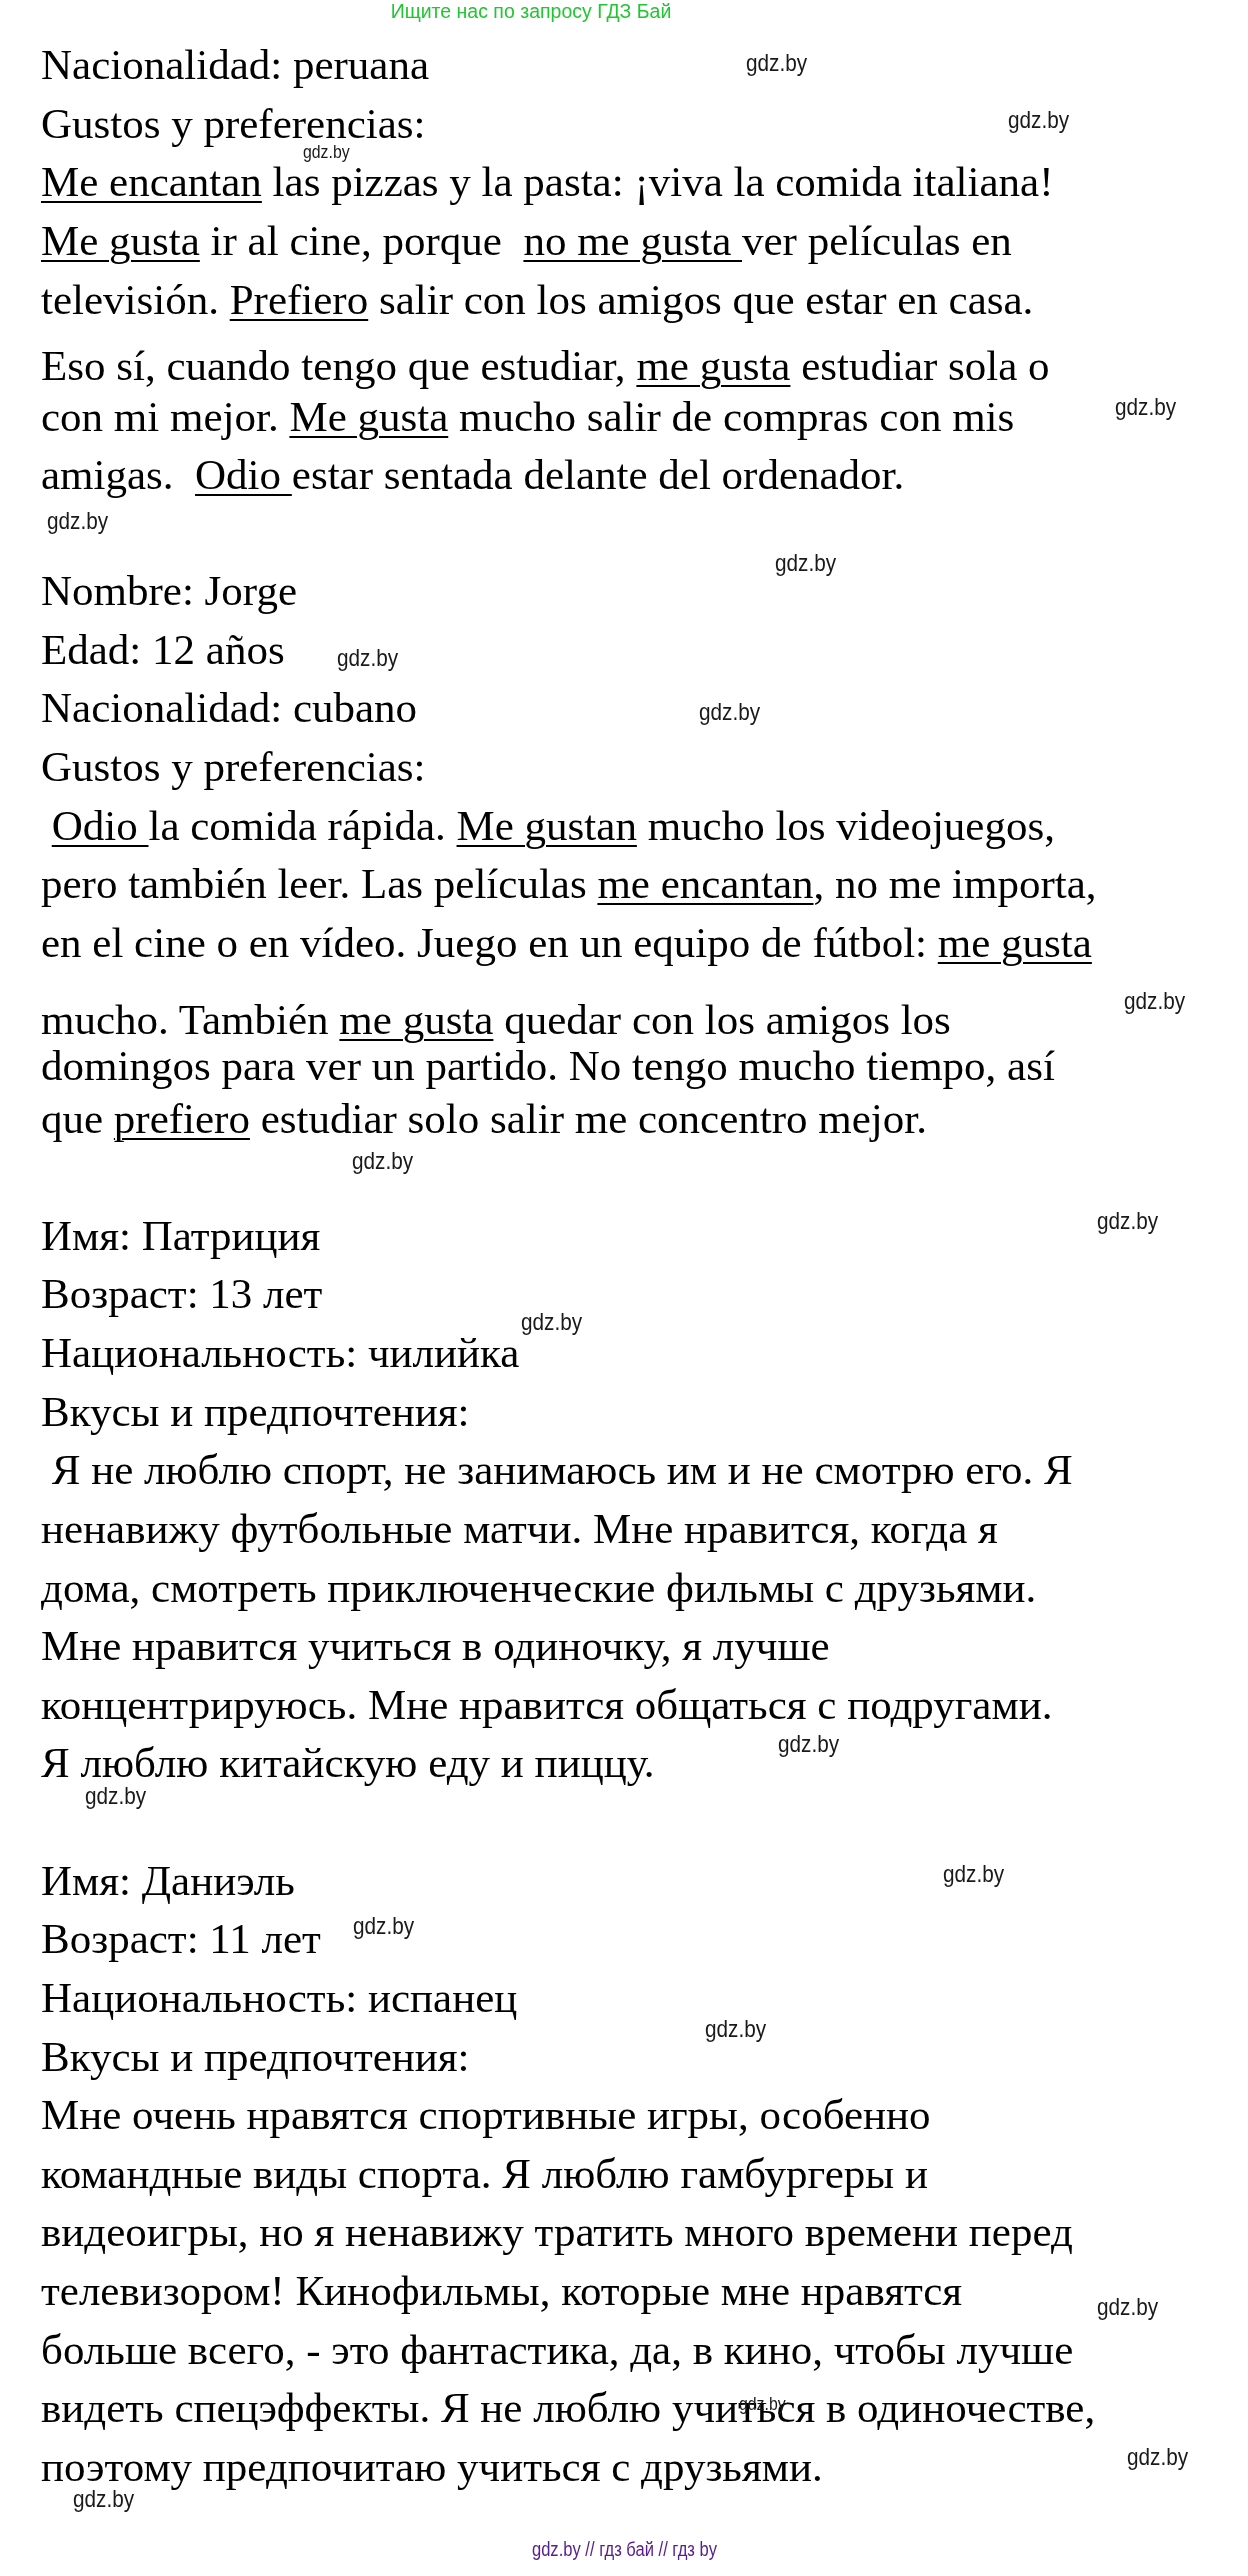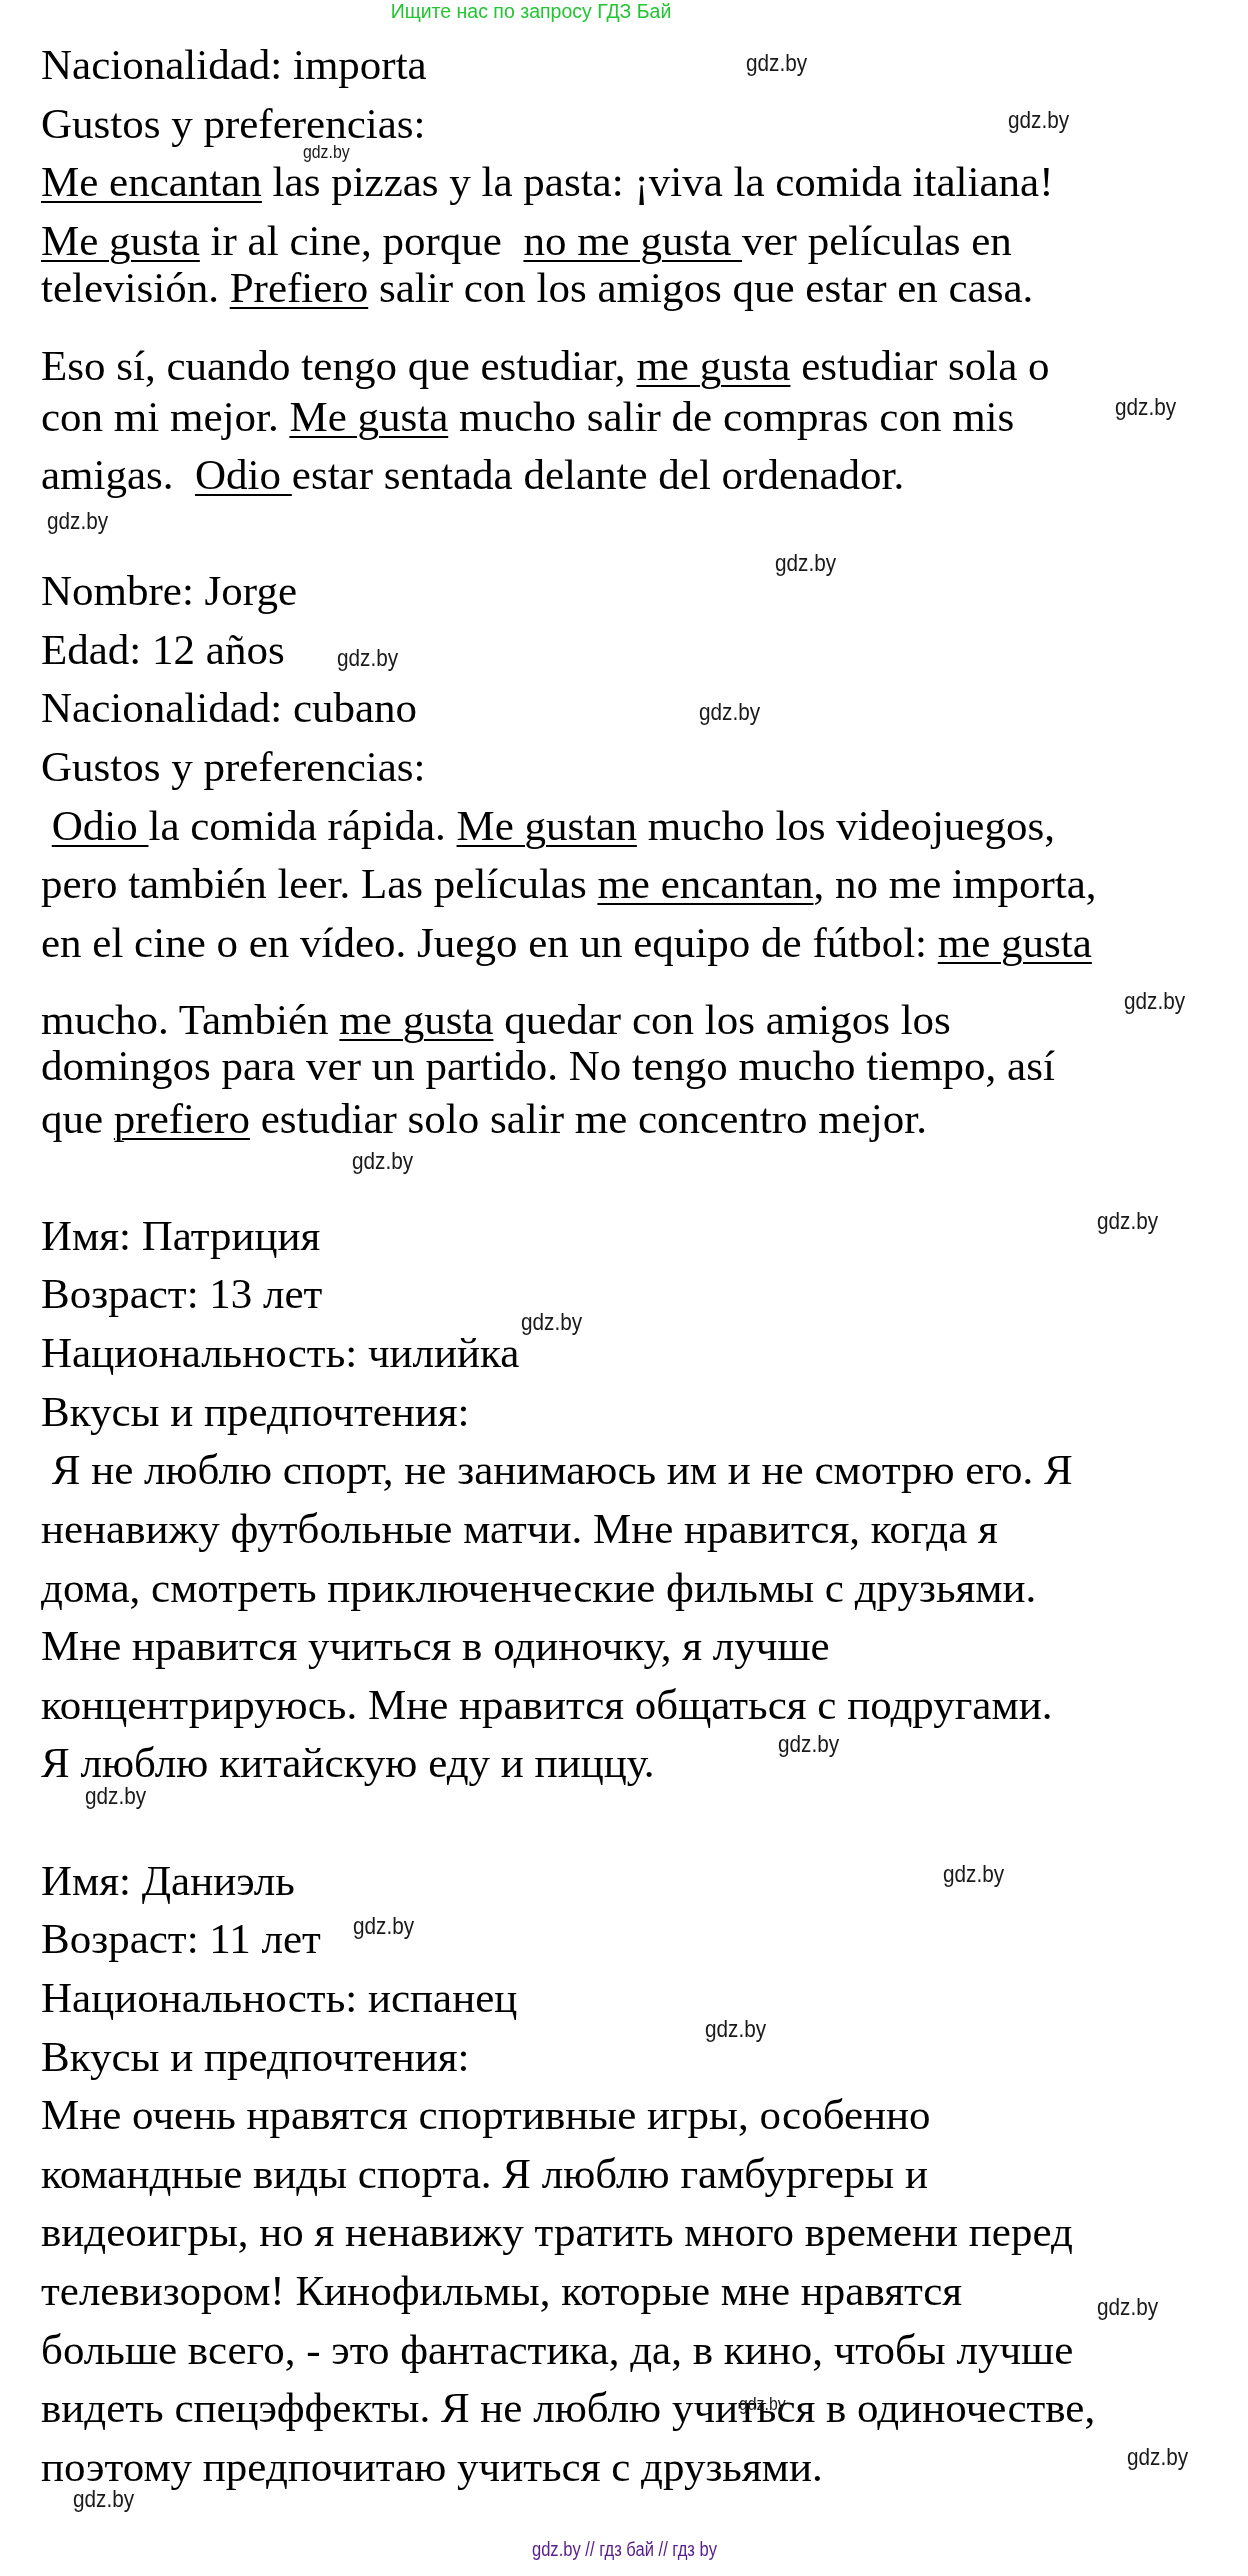--- a/index.html
+++ b/index.html
@@ -23,25 +23,25 @@
     color: #1a1a1a; line-height: 26px; transform: scaleX(0.88); transform-origin: left center;
   }
   .wm.small { font-size: 18px; line-height: 19.5px; }
 </style>
 </head>
 <body>
 
 <div class="header">Ищите нас по запросу ГДЗ Бай</div>
 
 <section>
-  <div class="line" style="top:39px">Nacionalidad: importa</div>
+  <div class="line" style="top:39px">Nacionalidad: peruana</div>
   <div class="line" style="top:98px">Gustos y preferencias:</div>
   <div class="line" style="top:156px"><span class="u">Me encantan</span><span> las pizzas y la pasta: ¡viva la comida italiana!</span></div>
   <div class="line" style="top:215px"><span class="u">Me gusta</span><span> ir al cine, porque  </span><span class="u">no me gusta </span><span>ver películas en</span></div>
-  <div class="line" style="top:262px"><span>televisión. </span><span class="u">Prefiero</span><span> salir con los amigos que estar en casa.</span></div>
+  <div class="line" style="top:274px"><span>televisión. </span><span class="u">Prefiero</span><span> salir con los amigos que estar en casa.</span></div>
   <div class="line" style="top:340px"><span>Eso sí, cuando tengo que estudiar, </span><span class="u">me gusta</span><span> estudiar sola o</span></div>
   <div class="line" style="top:391px"><span>con mi mejor. </span><span class="u">Me gusta</span><span> mucho salir de compras con mis</span></div>
   <div class="line" style="top:449px"><span>amigas.  </span><span class="u">Odio </span><span>estar sentada delante del ordenador.</span></div>
 </section>
 
 <section>
   <div class="line" style="top:565px">Nombre: Jorge</div>
   <div class="line" style="top:624px">Edad: 12 años</div>
   <div class="line" style="top:682px">Nacionalidad: cubano</div>
   <div class="line" style="top:741px">Gustos y preferencias:</div>

